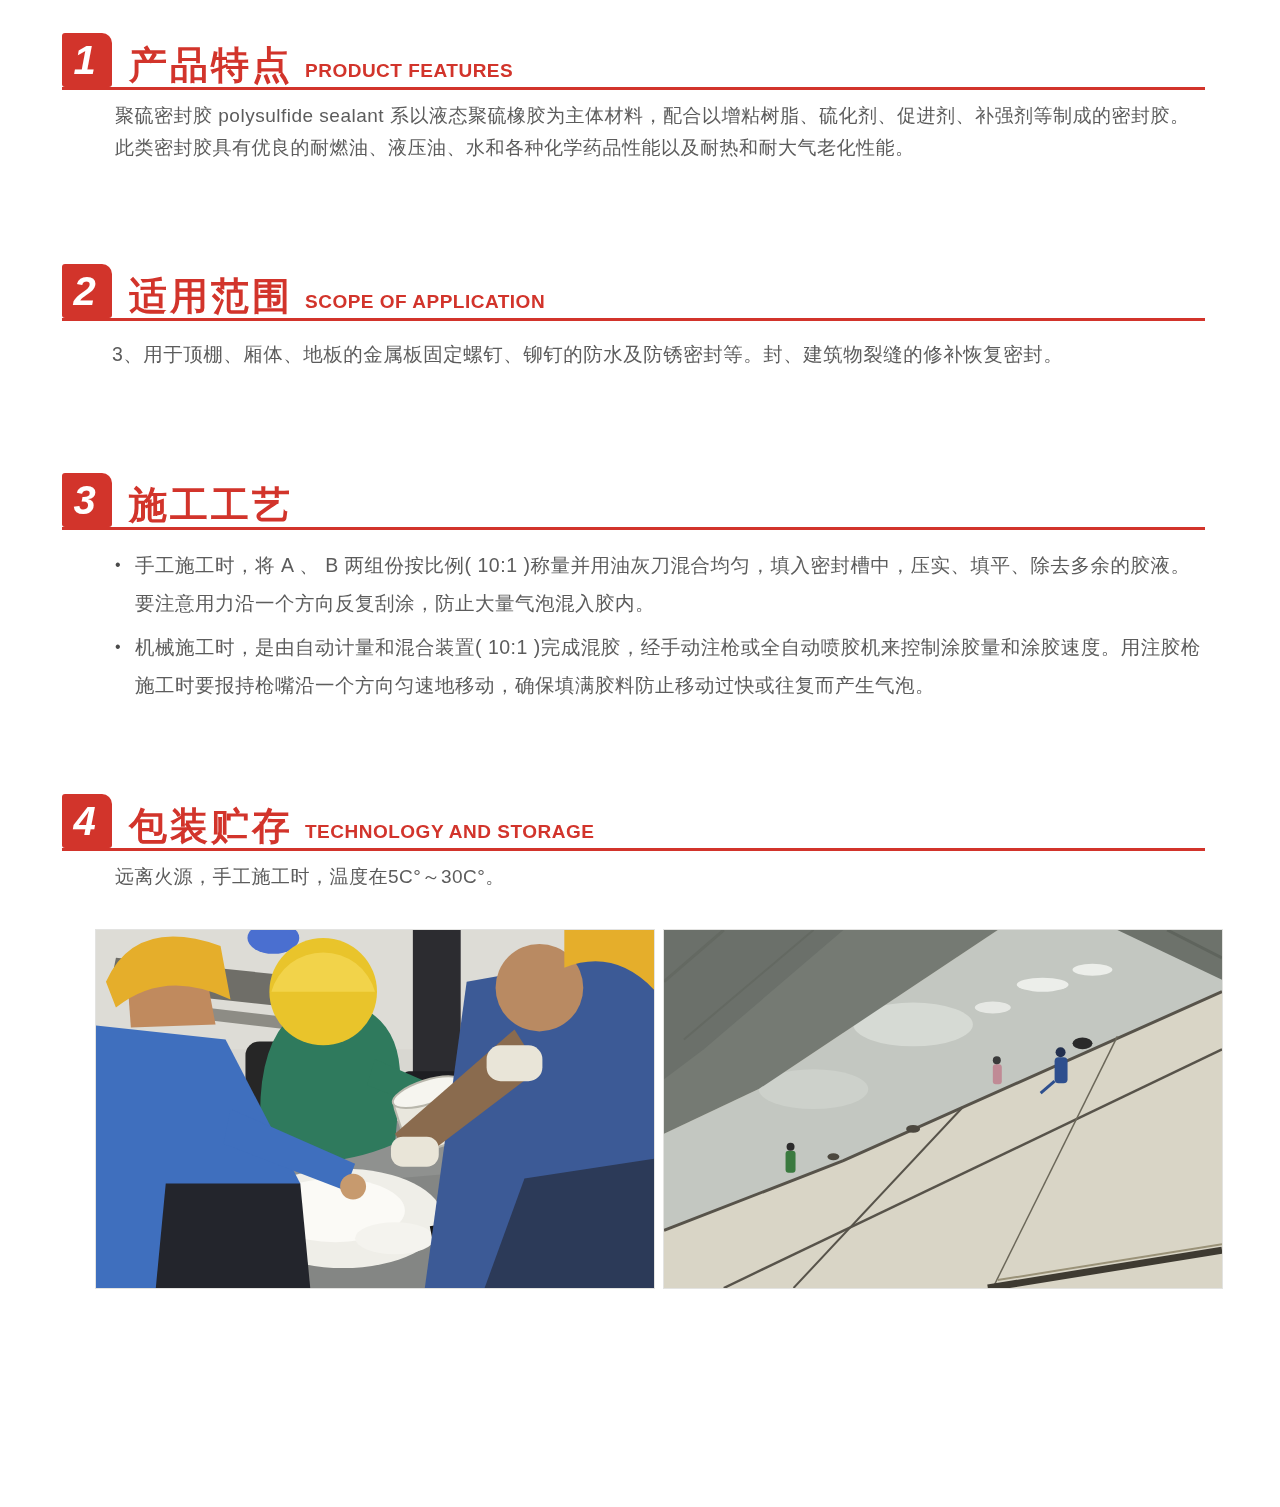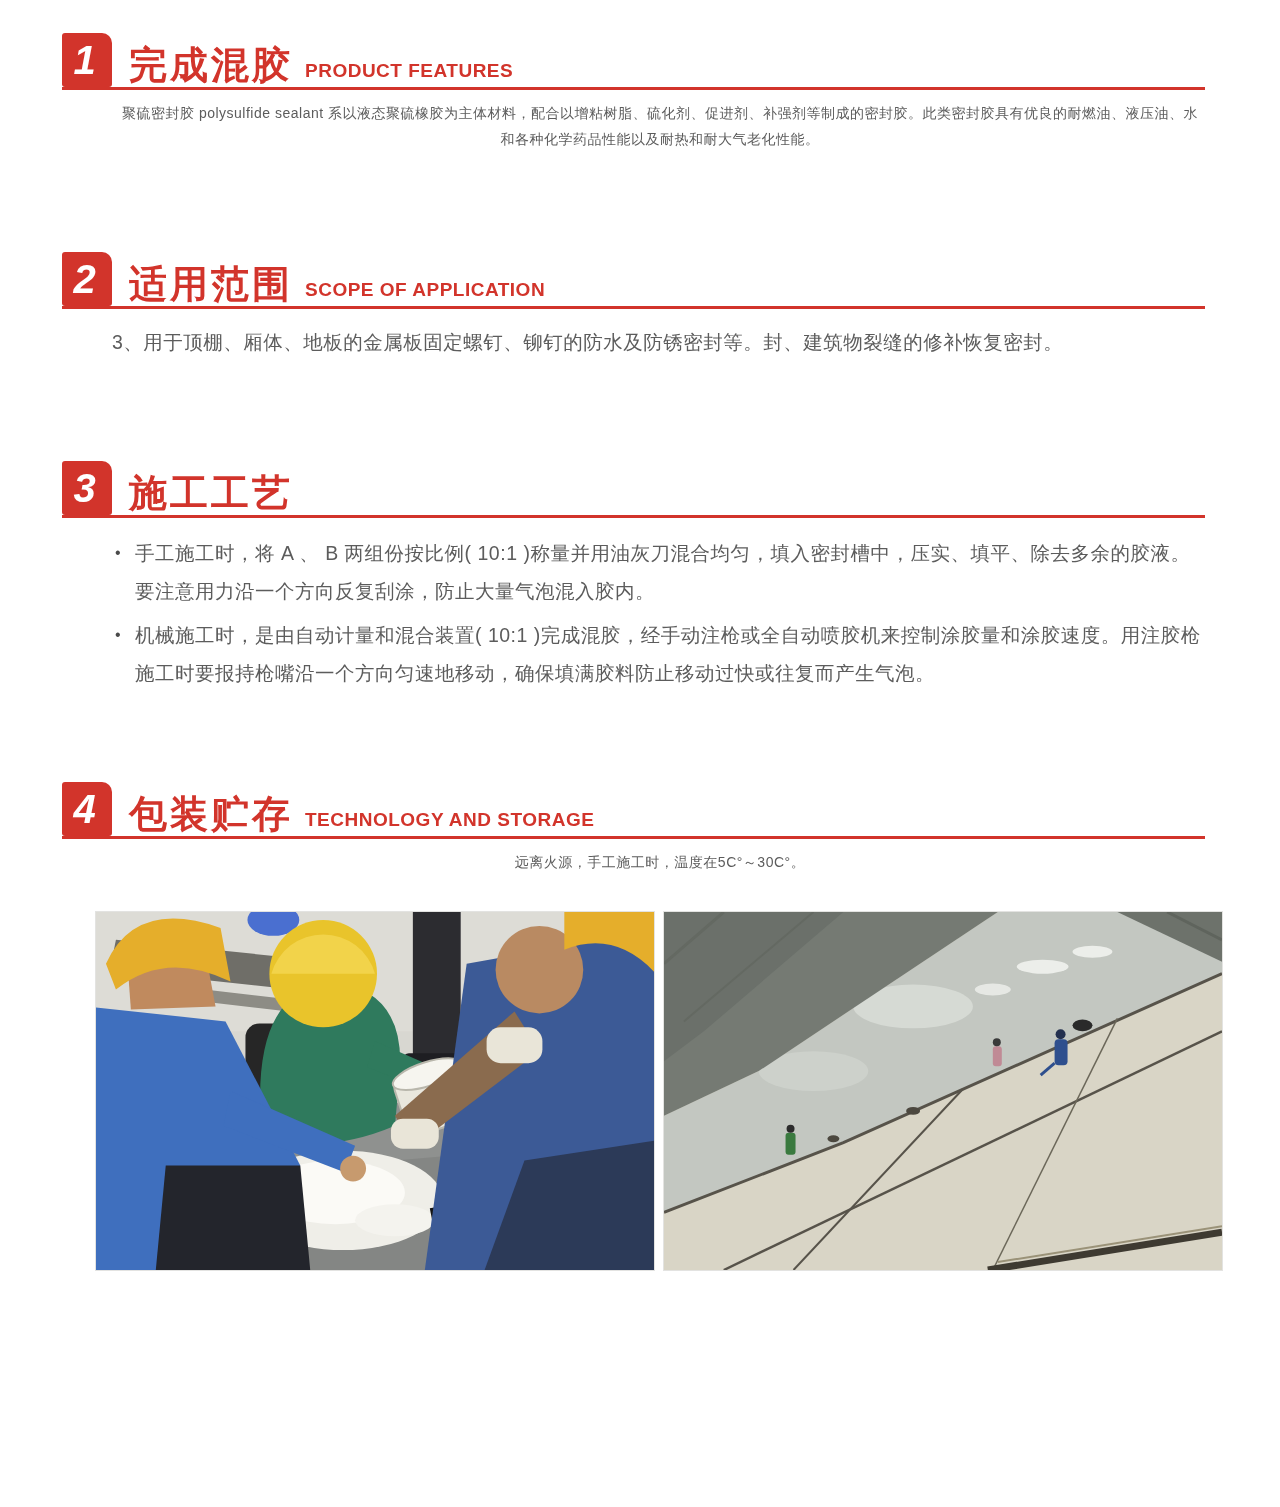--- a/index.html
+++ b/index.html
@@ -38,24 +38,23 @@
   .title-en {
     font-size:19px; font-weight:bold;
     color:var(--accent,#d2342b);
     letter-spacing:0.5px;
     padding:0 0 5px 12px;
   }
 
   
   .para {
     margin:10px 0 0 53px;
-    font-size:14px; line-height:26px;
+    font-size:19px; line-height:32px;
     color:var(--body-text,#5c5c5c);
     letter-spacing:0.5px;
-    text-align:center;
   }
   .lead {
     margin:14px 0 0 53px;
     font-size:20px; line-height:39px; font-weight:bold;
     color:var(--lead-text,#3f3f3f);
     letter-spacing:0.5px;
   }
   .num-list { margin:14px 0 0 50px; list-style:none; }
   .num-list li {
     font-size:19.5px; line-height:38px;
@@ -99,21 +98,21 @@
 </style>
 </head>
 <body>
 
 <div class="page" style="--accent: #d2342b; --body-text: #5c5c5c; --lead-text: #3f3f3f; --page-bg: #ffffff;">
   <div class="content">
 
     <div class="sec sec1">
       <div class="sec-header">
         <div class="badge">1</div>
-        <div class="title-cn">完成混胶</div>
+        <div class="title-cn">产品特点</div>
         <div class="title-en">PRODUCT FEATURES</div>
       </div>
       <p class="para">聚硫密封胶 polysulfide sealant 系以液态聚硫橡胶为主体材料，配合以增粘树脂、硫化剂、促进剂、补强剂等制成的密封胶。此类密封胶具有优良的耐燃油、液压油、水和各种化学药品性能以及耐热和耐大气老化性能。</p>
     </div>
 
     <div class="sec sec2">
       <div class="sec-header">
         <div class="badge">2</div>
         <div class="title-cn">适用范围</div>
         <div class="title-en">SCOPE OF APPLICATION</div>

